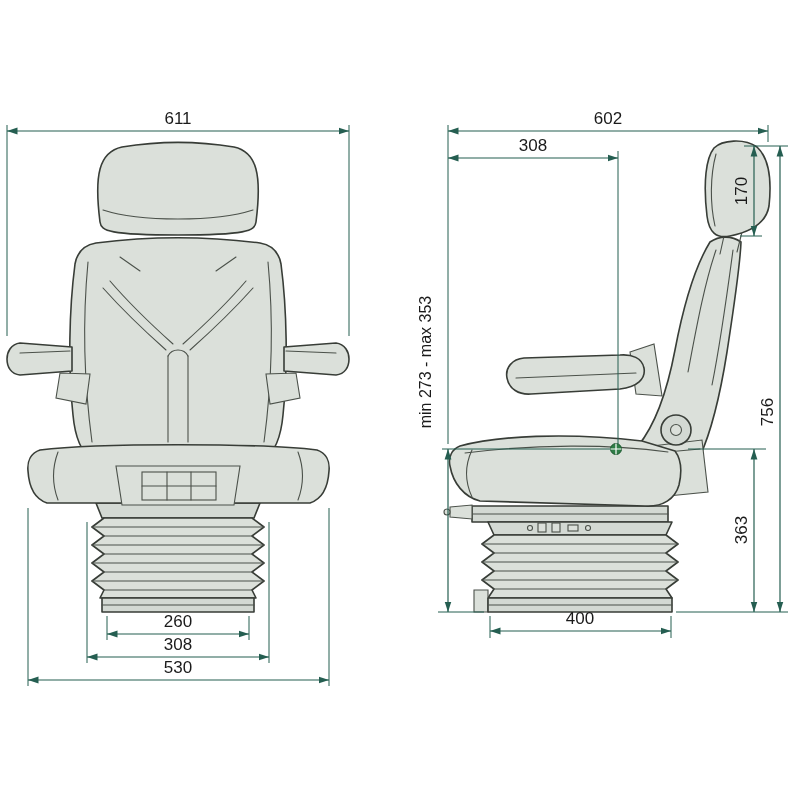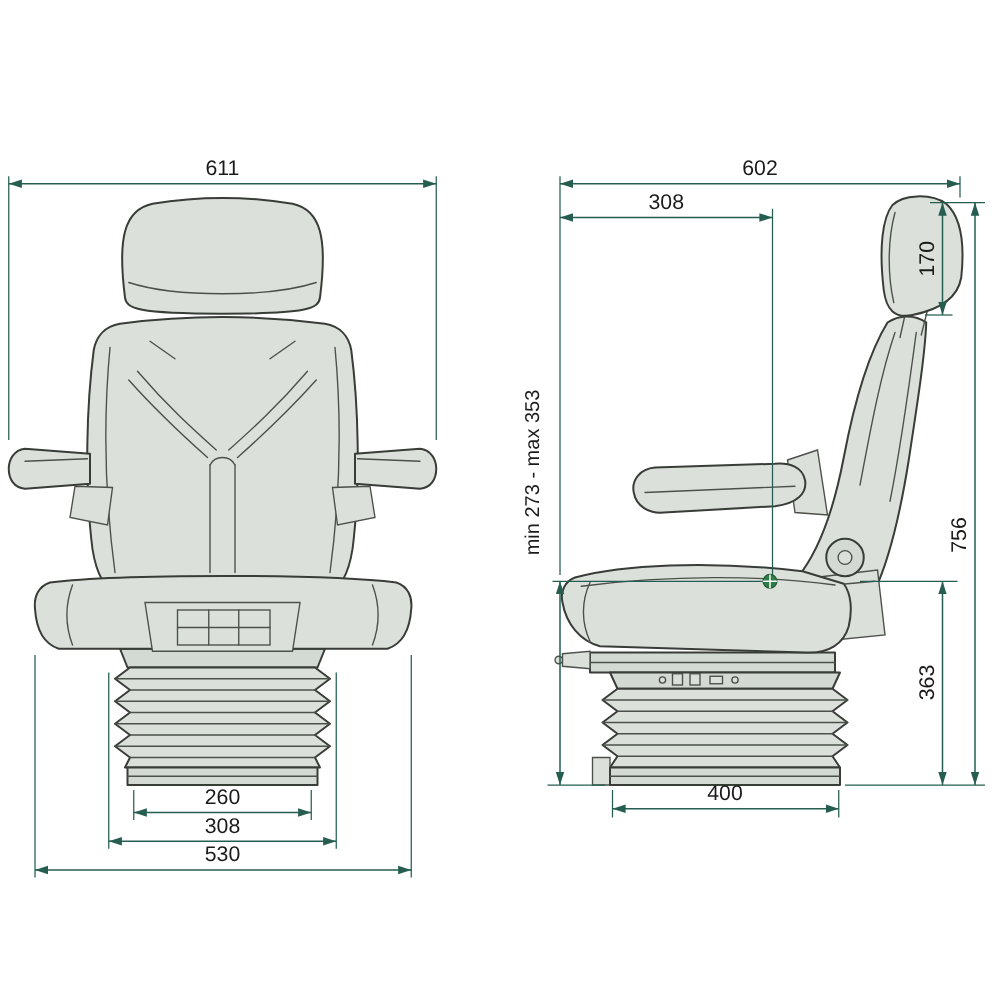--- a/index.html
+++ b/index.html
@@ -1,16 +1,16 @@
 <!DOCTYPE html>
 <html><head>
 <meta charset="utf-8">
 <style>
   html,body { margin:0; padding:0; background:#ffffff; }
-  .page { width:800px; height:708px; background:#ffffff; position:relative; overflow:hidden;margin-top:16px; }
+  .page { width:800px; height:708px; background:#ffffff; position:relative; overflow:hidden; }
   svg { display:block; }
   svg text {
     font-family:"Liberation Sans", sans-serif;
     font-size:17px;
     fill:#1a1a1a;
   }
   svg text.small { font-size:16px; }
   .outline   { fill:#dbe0da; stroke:#383d37; stroke-width:1.6; stroke-linejoin:round; }
   .outline2  { fill:#d3d9d3; stroke:#383d37; stroke-width:1.6; stroke-linejoin:round; }
   .detail    { fill:none;    stroke:#4b514a; stroke-width:1.1; stroke-linecap:round; }

